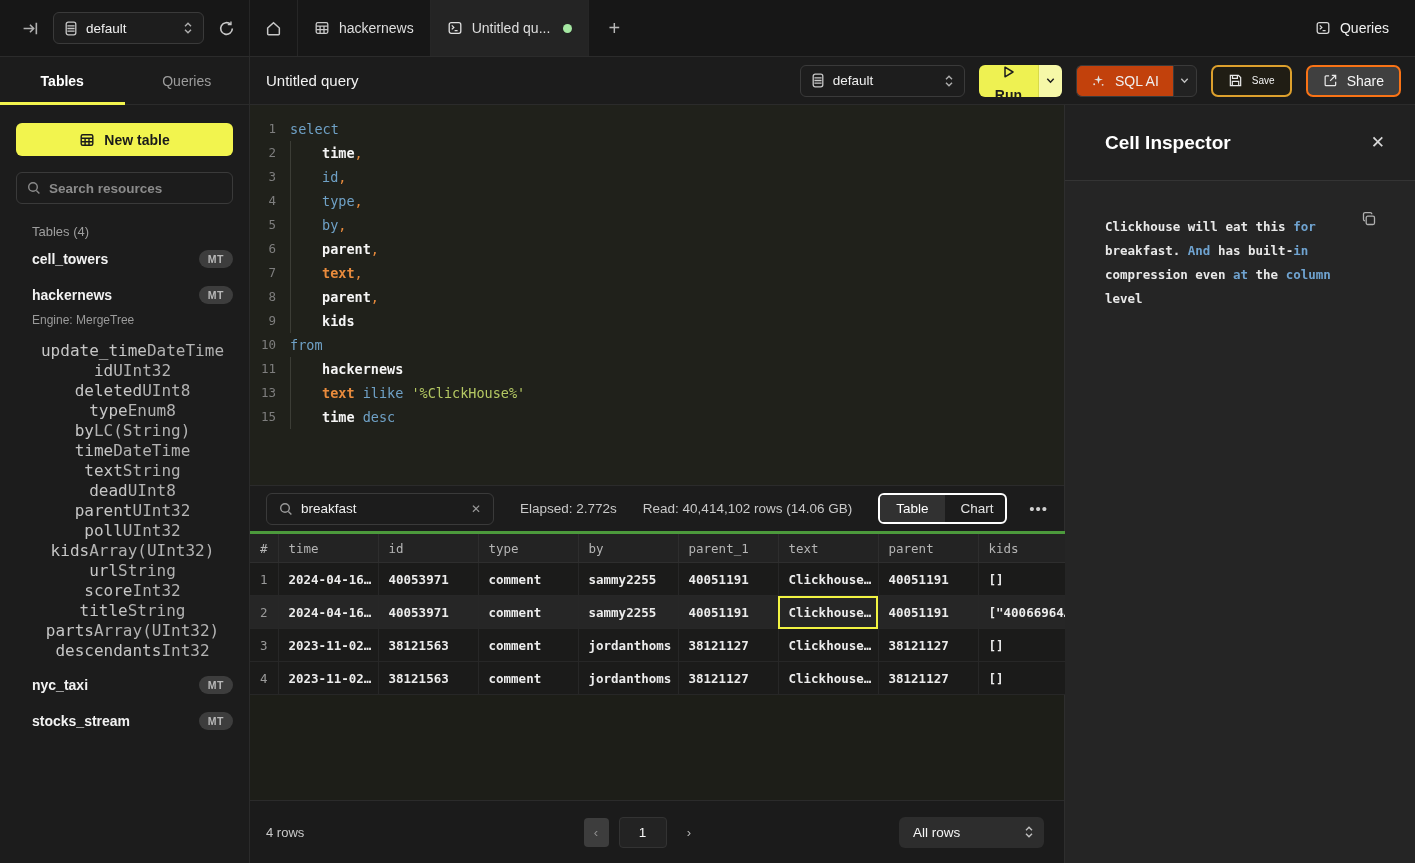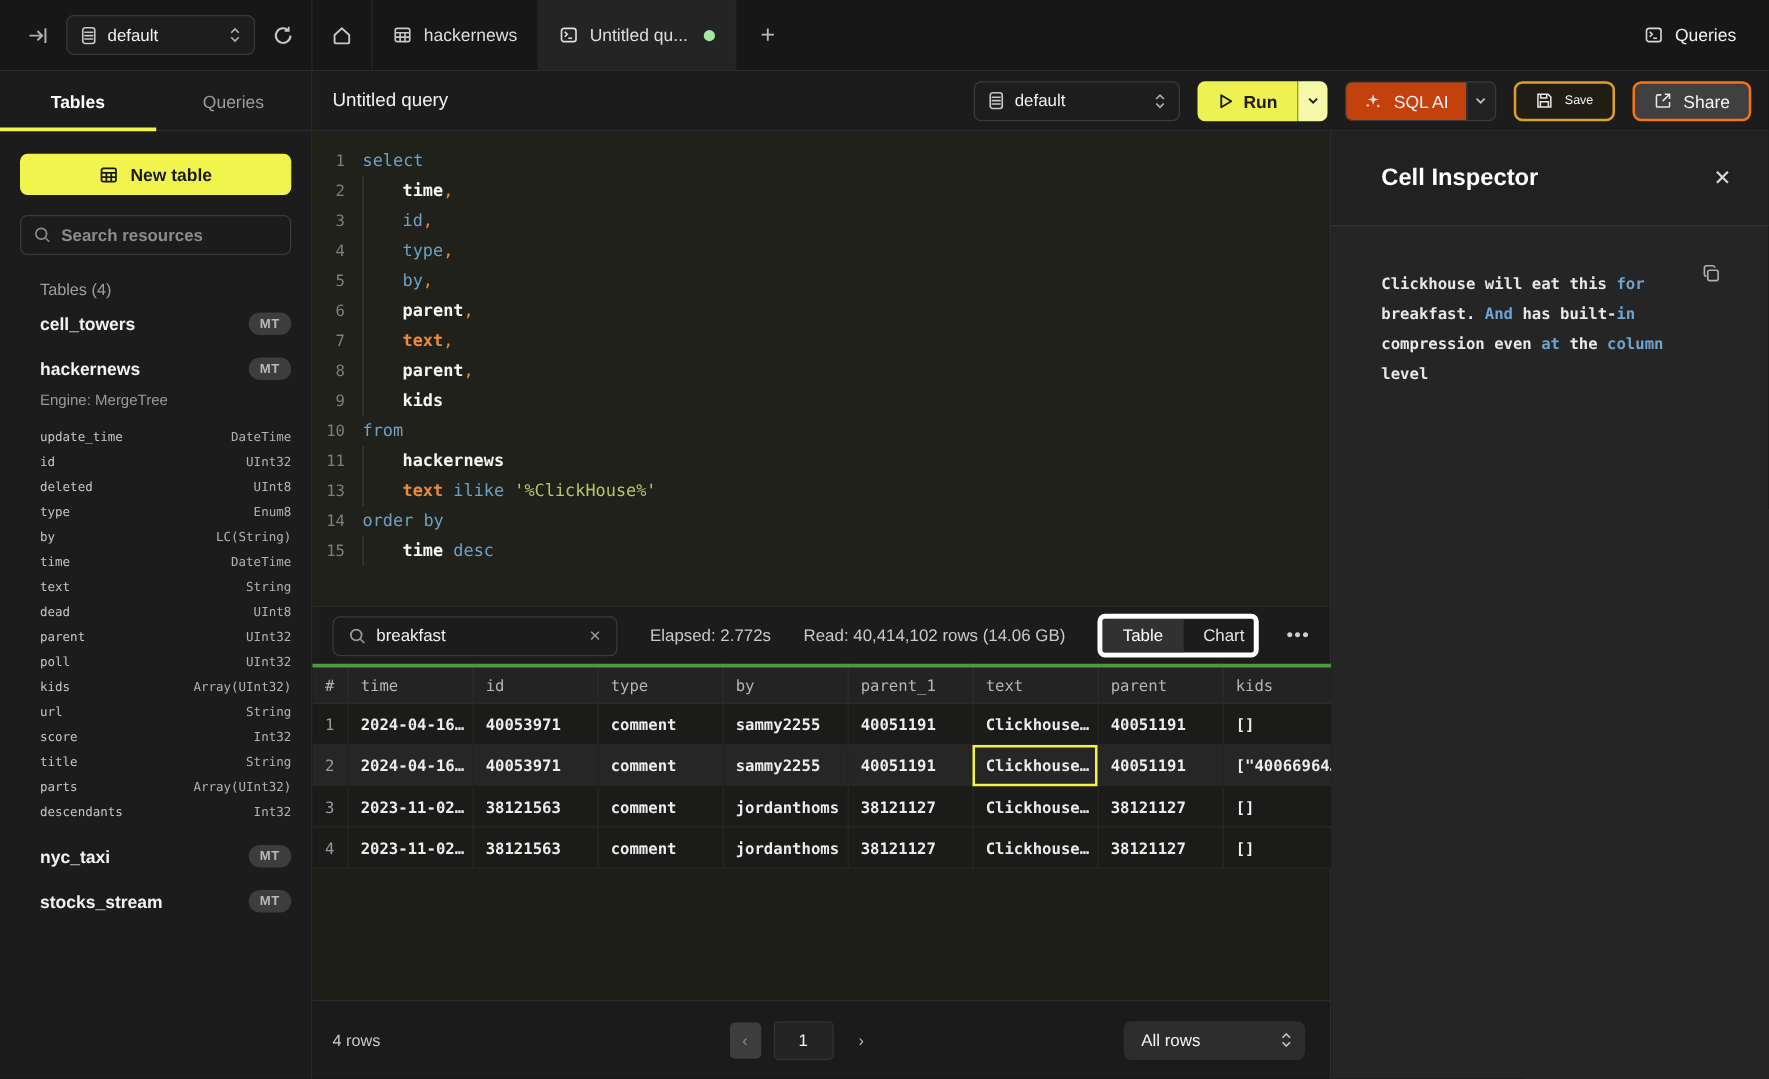--- a/index.html
+++ b/index.html
@@ -34,33 +34,33 @@
   .new-table-btn { width:100%; height:33px; background:#f2f44e; color:#1a1a1a; border:none; border-radius:6px; font-size:14px; font-weight:bold; display:flex; align-items:center; justify-content:center; gap:9px; cursor:pointer; }
   .search-box { margin-top:16px; height:32px; border:1px solid #3a3a3a; border-radius:6px; display:flex; align-items:center; gap:8px; padding:0 10px; color:#8b8b8b; }
   .search-box input { flex:1; background:none; border:none; outline:none; color:#e8e8e8; font-size:13.5px; font-family:"Liberation Sans",sans-serif;font-weight:bold; }
   .search-box input::placeholder { color:#8b8b8b; }
   .section-label { margin:20px 0 2px 16px; font-size:13px; color:#9e9e9e; }
   .tbl-item { display:flex; align-items:center; justify-content:space-between; padding:9px 0 9px 16px; cursor:pointer; }
   .tbl-name { font-size:14px; color:#f2f2f2; font-weight:bold; }
   .mt-badge { background:#3d3d3d; color:#b8b8b8; font-size:10.5px; font-weight:bold; padding:3px 9px; border-radius:10px; letter-spacing:.5px; }
   .engine-line { font-size:12px; color:#9a9a9a; padding:0 0 8px 16px; }
   .schema-list { padding:6px 0 6px 16px; }
-  .col-row { display:flex; justify-content:space-between; height:20px; line-height:20px; font-family:"DejaVu Sans Mono",monospace; font-size:10px; }
+  .col-row { display:flex; justify-content:center; height:20px; line-height:20px; font-family:"DejaVu Sans Mono",monospace; font-size:16px; }
   .col-name { color:#c6c6c6; }
   .col-type { color:#b2b2b2; }
 
   
   .workzone { flex:1; display:flex; flex-direction:column; min-width:0; }
   .query-toolbar { height:48px; flex:none; display:flex; align-items:center; background:#1c1c1c; border-bottom:1px solid #2b2b2b; padding:0 14px 0 16px; }
   .q-title { font-size:15px; color:#f2f2f2; }
   .tb-right { margin-left:auto; display:flex; align-items:center; gap:14px; }
   .tb-db { width:165px; height:32px; display:flex; align-items:center; gap:8px; padding:0 10px; background:#1d1d1d; border:1px solid #3a3a3a; border-radius:6px; color:#f0f0f0; font-size:13.5px; }
   .tb-db .grow { flex:1; }
   .split { display:flex; align-items:stretch; height:32px; }
-  .run-main { display:flex; align-items:center; gap:8px; padding:0 16px; background:#eef152; border:none; border-radius:6px 0 0 6px; color:#1d1d1d; font-size:14px; font-weight:bold; cursor:pointer; }
+  .run-main { display:flex; align-items:center; gap:8px; padding:0 16px; background:#eef152; border:none; border-radius:6px 0 0 6px; color:#1d1d1d; font-size:14px; font-weight:bold; cursor:pointer;flex-direction:column; }
   .run-caret { width:24px; background:#f6f8a8; border:none; border-left:1px solid #d8da48; border-radius:0 6px 6px 0; display:flex; align-items:center; justify-content:center; color:#1d1d1d; cursor:pointer; }
   .ai-main { display:flex; align-items:center; gap:9px; padding:0 14px; background:#c2410c; border:1px solid #3a3a3a; border-right:none; border-radius:6px 0 0 6px; color:#f0f0f0; font-size:14px; cursor:pointer; }
   .ai-caret { width:24px; background:#222222; border:1px solid #3a3a3a; border-radius:0 6px 6px 0; display:flex; align-items:center; justify-content:center; color:#c0c0c0; cursor:pointer; }
   .save-btn { height:32px; display:flex; align-items:center; gap:9px; padding:0 15px; background:#201d14; border:2px solid #dda02d; border-radius:7px; color:#f5f5f5; font-size:10px; cursor:pointer; }
   .share-btn { height:32px; display:flex; align-items:center; gap:9px; padding:0 15px; background:#404040; border:2px solid #f97316; border-radius:7px; color:#f5f5f5; font-size:14px; cursor:pointer; }
 
   .content-row { flex:1; display:flex; min-height:0; }
   .main-col { width:815px; flex:none; display:flex; flex-direction:column; border-right:1px solid #2e2e2e; }
 
   
@@ -76,21 +76,21 @@
   .tk-pu { color:#e98b3c; }
   .tk-str { color:#b5c963; }
 
   
   .results { flex:1; display:flex; flex-direction:column; background:#1d1e18; min-height:0; }
   .results-toolbar { height:45px; flex:none; display:flex; align-items:center; background:#1c1c1c; padding:0 16px; gap:26px; }
   .r-search { width:228px; height:32px; border:1px solid #3a3a3a; border-radius:6px; display:flex; align-items:center; gap:8px; padding:0 12px; }
   .r-search input { flex:1; min-width:0; background:none; border:none; outline:none; color:#f0f0f0; font-size:13.5px; font-family:"Liberation Sans",sans-serif; }
   .r-clear { background:none; border:none; color:#9a9a9a; font-size:12px; cursor:pointer; }
   .stat { font-size:13.5px; color:#c9c9c9; white-space:nowrap; }
-  .view-toggle { margin-left:auto; display:flex; border:4px solid #ffffff; border-radius:6px; overflow:hidden; }
+  .view-toggle { margin-left:auto; display:flex; border:2px solid #ffffff; border-radius:6px; overflow:hidden; }
   .seg { padding:6px 16px; font-size:13.5px; color:#e4e4e4; background:transparent; border:none; cursor:pointer; }
   .seg.active { background:#313131; color:#ffffff; }
   .more-btn { background:none; border:none; color:#cfcfcf; font-size:15px; letter-spacing:1px; cursor:pointer; margin-left:-4px; }
 
   table.grid { width:815px; border-collapse:collapse; table-layout:fixed; border-top:3px solid #4c9a3c; }
   table.grid col.c0{width:28px;} table.grid col.c1,table.grid col.c2,table.grid col.c3,table.grid col.c4,table.grid col.c5,table.grid col.c6,table.grid col.c7{width:100px;} table.grid col.c8{width:87px;}
   table.grid th { height:30px; background:#232323; color:#b5b5b5; font-family:"DejaVu Sans Mono",monospace; font-size:12.5px; font-weight:normal; text-align:left; padding:0 0 0 10px; border-bottom:1px solid #2e2e2e; border-right:1px solid #2e2e2e; }
   table.grid th:first-child { text-align:center; padding:0; }
   table.grid th:last-child { border-right:none; }
   table.grid td { height:33px; color:#ececec; font-family:"DejaVu Sans Mono",monospace; font-size:12.5px; font-weight:bold; padding:0 0 0 10px; border-bottom:1px solid #272727; border-right:1px solid #272727; background:#1b1b1a; overflow:hidden; white-space:nowrap; cursor:cell; }
@@ -443,24 +443,20 @@
                 <span class="ln">10</span>
                 <span class="cc"><span class="tk-kw">from</span></span>
               </div>
               <div class="cl">
                 <span class="ln">11</span>
                 <span class="cc ind"><i class="guide"></i><span class="tk-id">hackernews</span></span>
               </div>
               <div class="cl">
                 <span class="ln">13</span>
                 <span class="cc ind"><i class="guide"></i><span class="tk-fn">text</span><span class="tk-pl"> </span><span class="tk-kw">ilike</span><span class="tk-pl"> </span><span class="tk-str">'%ClickHouse%'</span></span>
-              </div>
-              <div class="cl">
-                <span class="ln">14</span>
-                <span class="cc"><span class="tk-kw">order by</span></span>
               </div>
               <div class="cl">
                 <span class="ln">15</span>
                 <span class="cc ind"><i class="guide"></i><span class="tk-id">time</span><span class="tk-pl"> </span><span class="tk-kw">desc</span></span>
               </div>
             </div>
         </div>
 
         <div class="results">
           <div class="results-toolbar">

